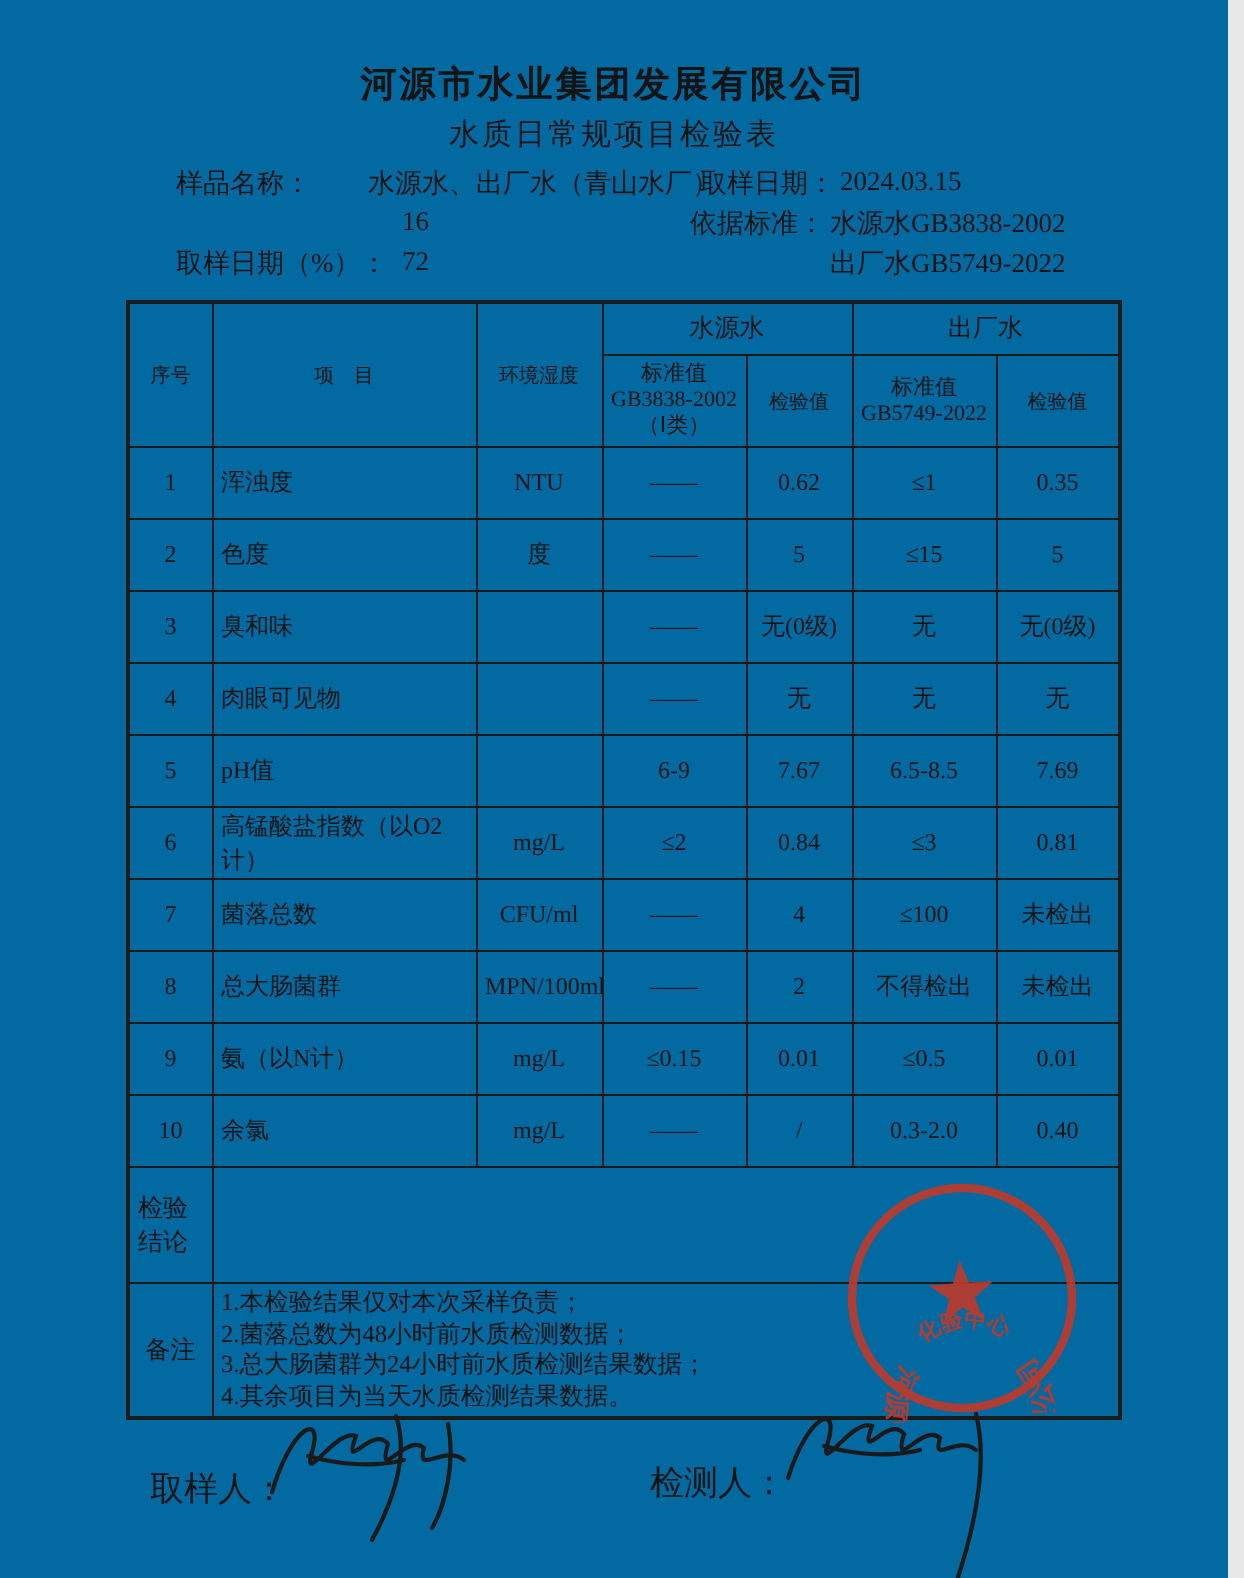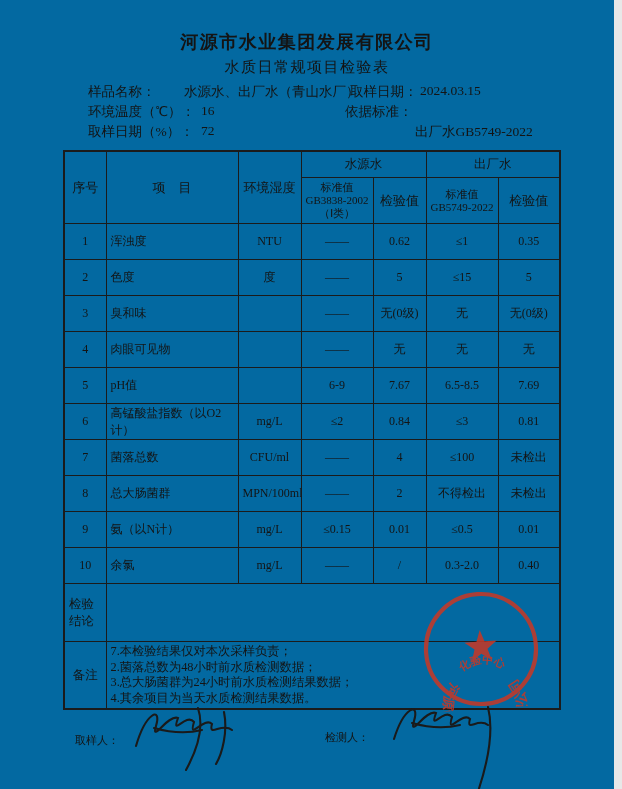--- a/index.html
+++ b/index.html
@@ -33,29 +33,29 @@
   }
   table.report td,table.report th{
     border:1px solid #1b1b1b;
     font-weight:normal;
     padding:0 4px;
     overflow:hidden;
   }
   table.report{border:2px solid #1b1b1b;}
   th.band{height:25px;font-size:12.5px;}
   th.sub{height:45px;font-size:11px;white-space:pre-line;line-height:13px;}
-  th.head3{font-size:13px;margin-left:36px;}
+  th.head3{font-size:10px;margin-left:36px;}
   td.c,th{text-align:center;}
   td.l{text-align:left;padding-left:8px;}
   tbody.data td{height:35px;}
   td.concl-label{height:57px;white-space:pre-line;font-size:12.5px;line-height:17px;}
   td.remark-label{height:66px;text-align:center;font-size:12.5px;}
   td.remarks-cell{vertical-align:middle;padding:2px 6px;}
   .remark-line{font-size:12.3px;line-height:15.5px;text-align:left;white-space:nowrap;}
-  .footer-label{position:absolute;font-size:11px;white-space:nowrap;}
+  .footer-label{position:absolute;font-size:17px;white-space:nowrap;}
   .lab-sampler{left:75px;top:733px;}
   .lab-tester{left:325px;top:730px;}
   .sig{position:absolute;z-index:3;}
   .sig1{left:128px;top:698px;}
   .sig2{left:388px;top:695px;}
   .stamp{position:absolute;left:421px;top:589px;z-index:2;opacity:.9;transform:rotate(-4deg);}
 </style>
 </head>
 <body>
 
@@ -67,23 +67,23 @@
   </div>
 
   <div class="meta">
     <div class="meta-line">
       <span class="m-left">样品名称：</span>
       <span class="m-sample-val">水源水、出厂水（青山水厂）</span>
       <span class="m-date-lab">取样日期：</span>
       <span class="m-date-val">2024.03.15</span>
     </div>
     <div class="meta-line">
-      <span class="m-left">环境温度（℃）：</span>
       <span class="m-temp-val">16</span>
       <span class="m-std-lab">依据标准：</span>
+      <span class="m-std-src">水源水GB3838-2002</span>
     </div>
     <div class="meta-line">
       <span class="m-left">取样日期（%）：</span>
       <span class="m-hum-val">72</span>
       <span class="m-std-fin">出厂水GB5749-2022</span>
     </div>
   </div>
 
   <table class="report">
     <colgroup>
@@ -218,21 +218,21 @@
     <tbody>
       <tr>
         <td class="concl-label">检验
 结论</td>
         <td colspan="6"></td>
       </tr>
       <tr>
         <td class="remark-label">备注</td>
         <td colspan="6" class="remarks-cell">
 
-            <div class="remark-line">7.本检验结果仅对本次采样负责；</div>
+            <div class="remark-line">1.本检验结果仅对本次采样负责；</div>
 
             <div class="remark-line">2.菌落总数为48小时前水质检测数据；</div>
 
             <div class="remark-line">3.总大肠菌群为24小时前水质检测结果数据；</div>
 
             <div class="remark-line">4.其余项目为当天水质检测结果数据。</div>
           </td>
       </tr>
     </tbody>
   </table>

